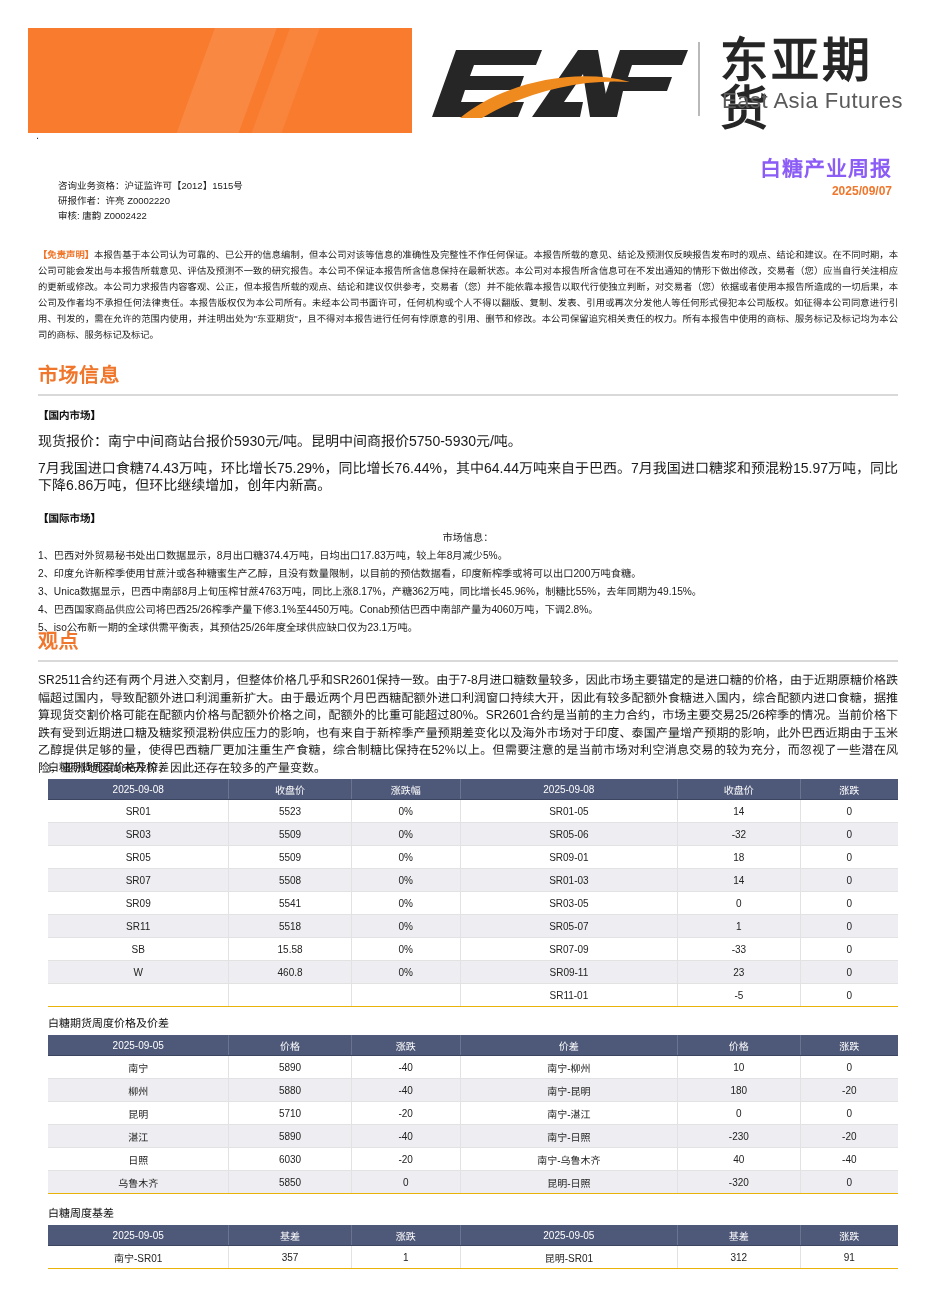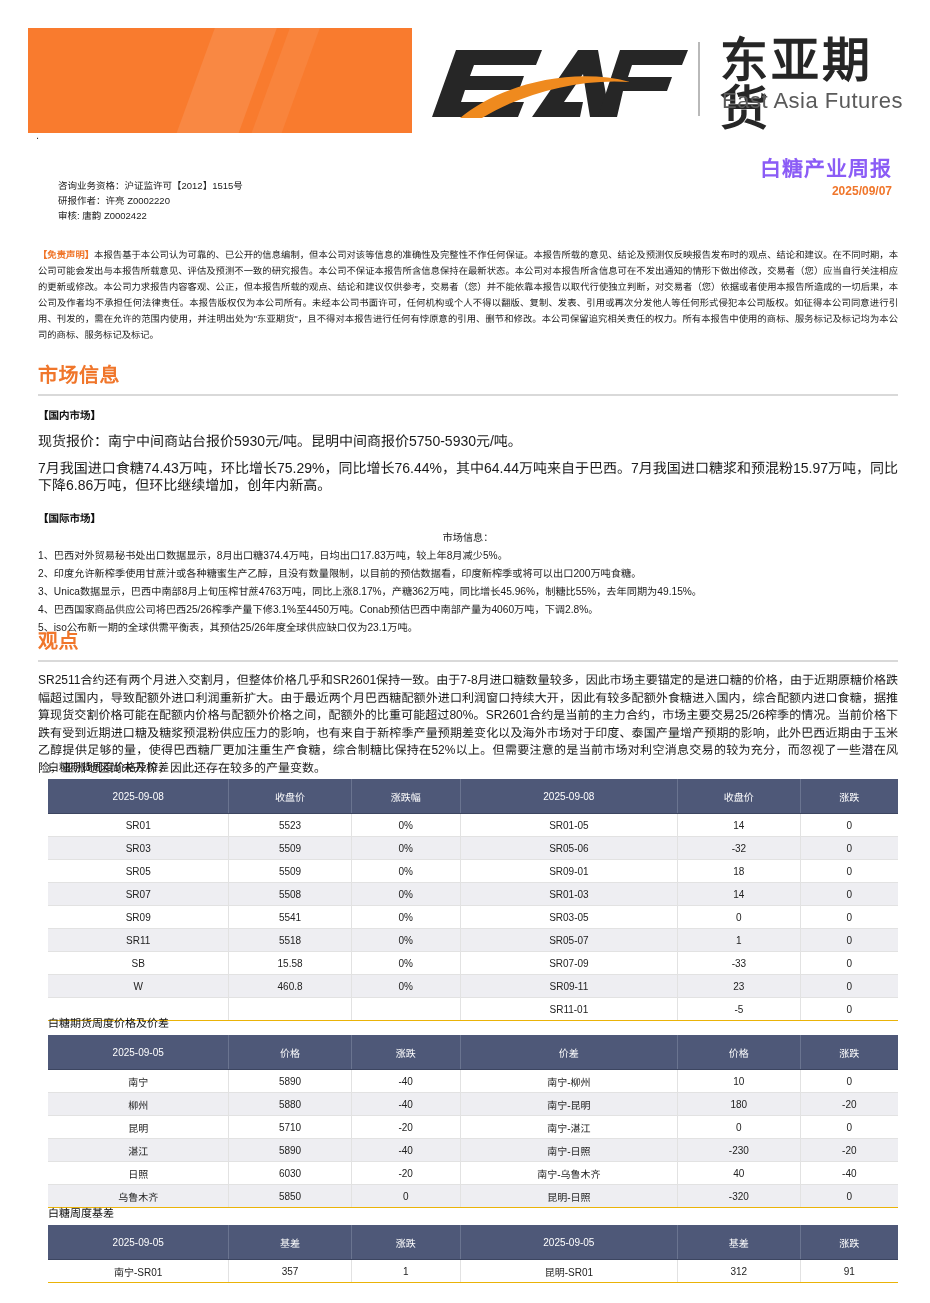--- a/index.html
+++ b/index.html
@@ -209,21 +209,21 @@
     border-collapse: collapse;
     width: 850px;
     margin-left: 10px;
     table-layout: fixed;
   }
   table.data th {
     background: #4E5878;
     color: #ffffff;
     font-size: 10px;
     font-weight: normal;
-    height: 34px;
+    height: 20px;
     text-align: center;
     border-right: 1px solid #6a7490;
     border-bottom: 1px solid #3c4560;
     padding: 0;
   }
   table.data th:last-child { border-right: none; }
   table.data td {
     font-size: 10px;
     height: 22px;
     text-align: center;

